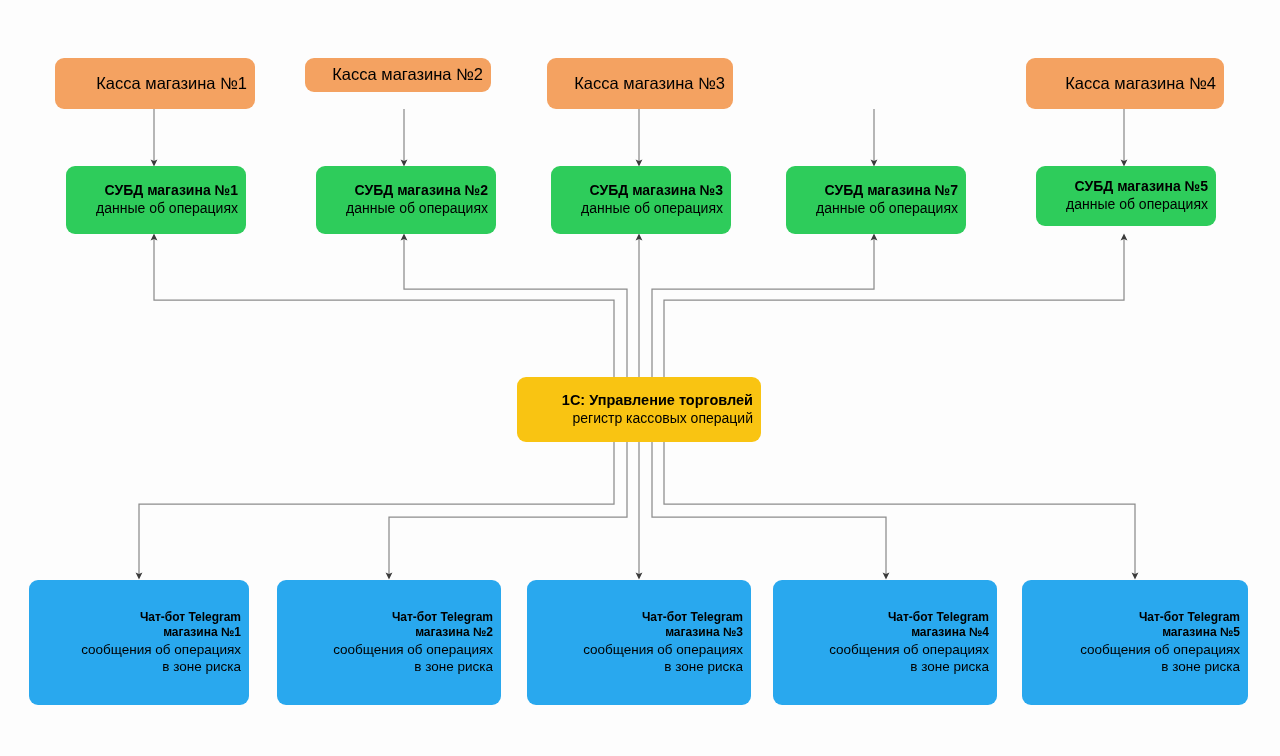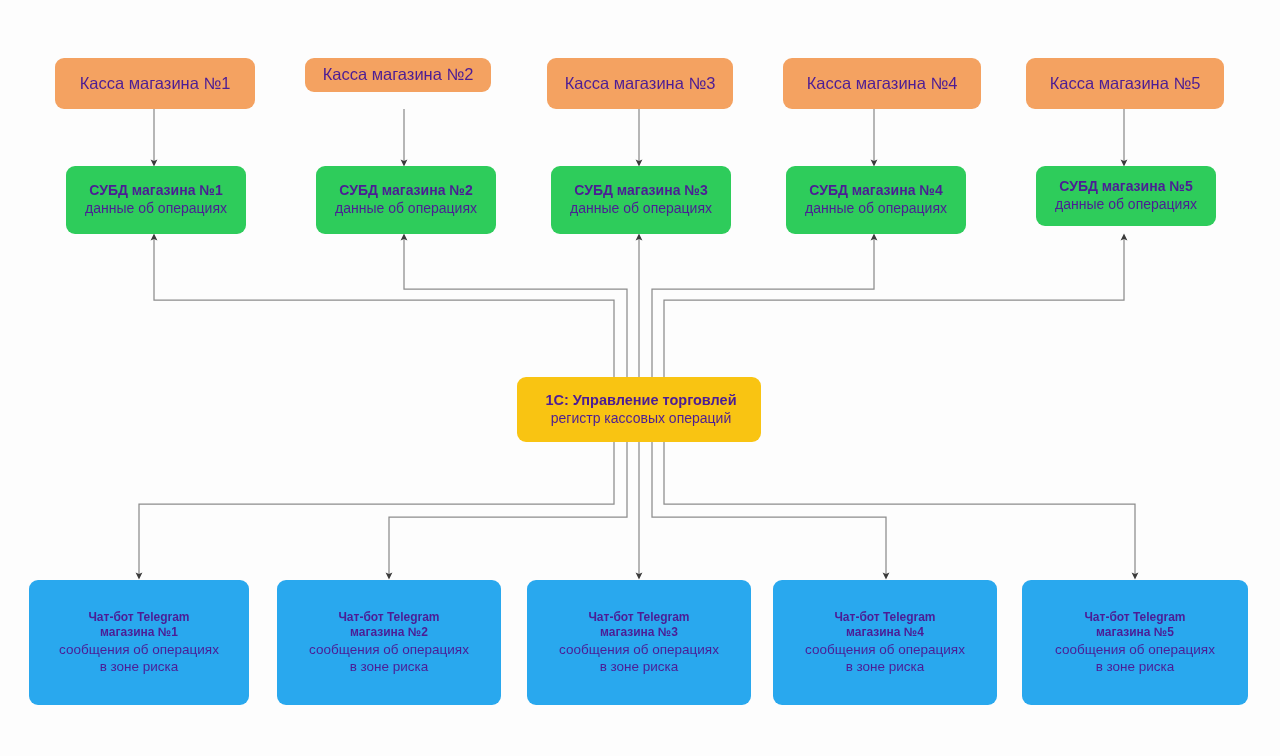--- a/index.html
+++ b/index.html
@@ -9,24 +9,24 @@
     font-family:"Liberation Sans","DejaVu Sans",sans-serif;
     overflow:hidden;
   }
   #stage{position:relative;width:1280px;height:756px;background:#fdfdfd;}
   #wires{position:absolute;left:0;top:0;width:1280px;height:756px;}
 
   .node{
     position:absolute;
     box-sizing:border-box;
     display:flex;flex-direction:column;
-    align-items:center;justify-content:center;
+    align-items:flex-end;justify-content:center;
     border-radius:9px;
     text-align:center;
-    color:#4c1d95;
+    color:#000000;
     line-height:1.28;
     padding:4px 8px;
   }
   .node .t1{font-weight:bold;}
   .node .t2{font-weight:normal;}
 
   .n-pos{background:#f4a261;font-size:16.5px;font-weight:400;}
   .n-pos .t1{font-weight:400;}
 
   .n-db{background:#2ecc5b;font-size:13.5px;}
@@ -76,41 +76,38 @@
 
   <div class="node n-pos" style="left:55px;top:58px;width:200px;height:51px;">
     <div class="t1">Касса магазина №1</div>
   </div>
   <div class="node n-pos" style="left:305px;top:58px;width:186px;height:34px;">
     <div class="t1">Касса магазина №2</div>
   </div>
   <div class="node n-pos" style="left:547px;top:58px;width:186px;height:51px;">
     <div class="t1">Касса магазина №3</div>
   </div>
-  <div class="node n-pos" style="left:783px;top:58px;width:198px;height:51px;">
+  <div class="node n-pos" style="left:1026px;top:58px;width:198px;height:51px;">
     <div class="t1">Касса магазина №4</div>
-  </div>
-  <div class="node n-pos" style="left:1026px;top:58px;width:198px;height:51px;">
-    <div class="t1">Касса магазина №5</div>
   </div>
 
   <div class="node n-db" style="left:66px;top:166px;width:180px;height:68px;border-radius:9px;">
     <div class="t1">СУБД магазина №1</div>
     <div class="t2">данные об операциях</div>
   </div>
   <div class="node n-db" style="left:316px;top:166px;width:180px;height:68px;">
     <div class="t1">СУБД магазина №2</div>
     <div class="t2">данные об операциях</div>
   </div>
   <div class="node n-db" style="left:551px;top:166px;width:180px;height:68px;">
     <div class="t1">СУБД магазина №3</div>
     <div class="t2">данные об операциях</div>
   </div>
   <div class="node n-db" style="left:786px;top:166px;width:180px;height:68px;">
-    <div class="t1">СУБД магазина №4</div>
+    <div class="t1">СУБД магазина №7</div>
     <div class="t2">данные об операциях</div>
   </div>
   <div class="node n-db" style="left:1036px;top:166px;width:180px;height:60px;">
     <div class="t1">СУБД магазина №5</div>
     <div class="t2">данные об операциях</div>
   </div>
 
   <div class="node n-core" style="left:517px;top:377px;width:244px;height:65px;padding-left:12px;">
     <div class="t1">1С: Управление торговлей</div>
     <div class="t2">регистр кассовых операций</div>

